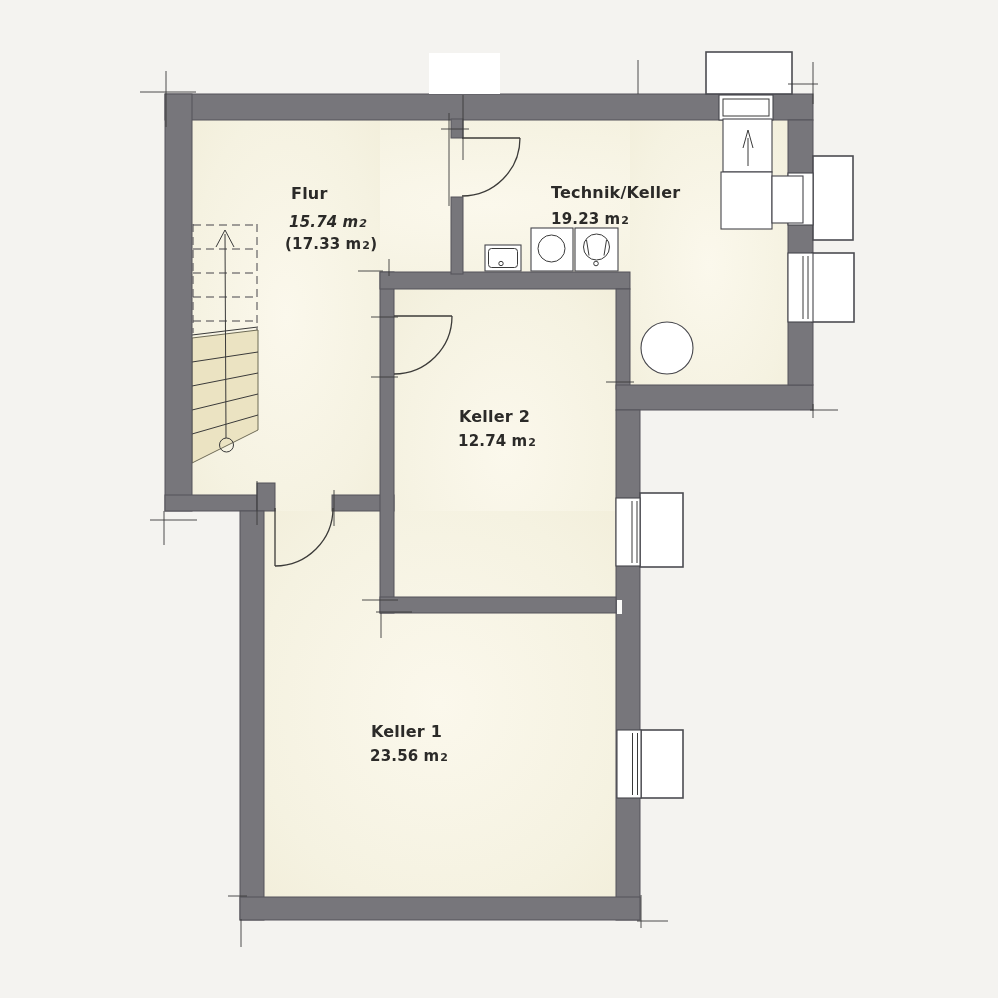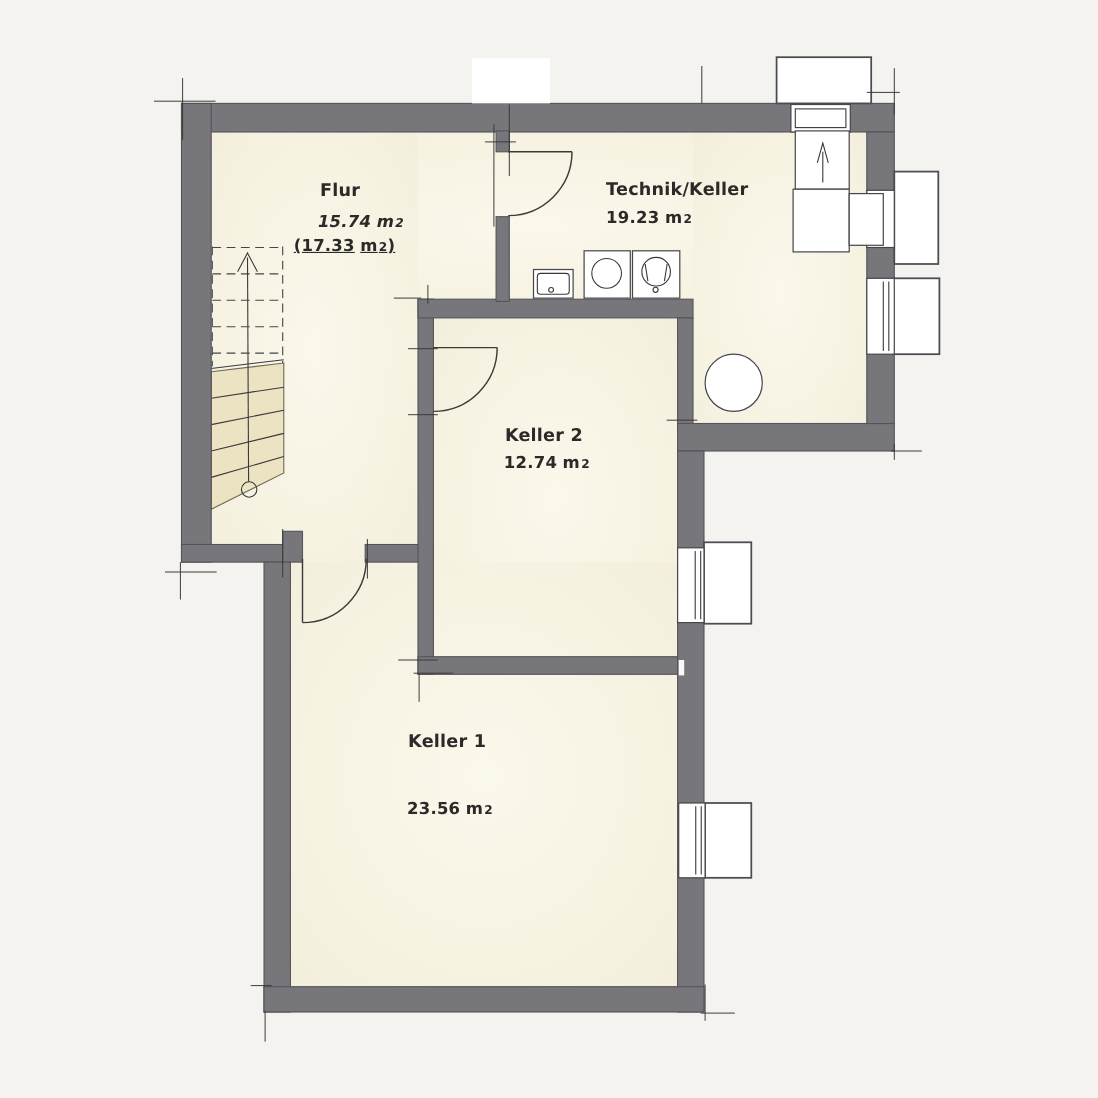--- a/index.html
+++ b/index.html
@@ -15,21 +15,21 @@
   .white-box{fill:var(--white);stroke:#46464c;stroke-width:1.1;}
   .white-plain{fill:var(--white);stroke:none;}
   .lw{fill:var(--white);stroke:#4c4c52;stroke-width:1.6;}
   .thin{stroke:var(--line);stroke-width:1;fill:none;}
   .door{stroke:#3c3b39;stroke-width:1.3;fill:none;}
   .dash{stroke:#46454a;stroke-width:1;fill:none;stroke-dasharray:8 5;}
   .dim{stroke:#3a3a3a;stroke-width:0.9;}
   .stair-fill{fill:var(--stair);stroke:#6d6a55;stroke-width:1;}
   .gap{fill:#fafaf8;stroke:none;}
   .label{position:absolute;font-size:16px;font-weight:600;color:#2b2a28;
-         letter-spacing:.2px;white-space:nowrap;line-height:1.2;}
+         letter-spacing:.2px;white-space:nowrap;line-height:1.2;margin-top:21px;}
   .area{font-size:15px;}
   .sub{font-size:11px;margin-left:1px;}
   .unit{margin-left:5px;}
 </style>
 </head>
 <body>
 
 <div id="stage">
 
 <svg id="plan-svg" width="998" height="998" viewBox="0 0 998 998">
@@ -199,38 +199,38 @@
     <line class="dim" x1="641" y1="895" x2="641" y2="928"></line>
   </g>
 </svg>
 
 <div class="label" style="left:291px;top:163px;">
   <span>Flur</span>
 </div>
 <div class="label area" style="left:289px;top:192px;font-style:italic;">
   <span>15.74</span><span class="unit">m</span><span class="sub">2</span>
 </div>
-<div class="label area" style="left:267px;top:214px;text-decoration:underline;">
+<div class="label area" style="left:285px;top:214px;">
   <span>(17.33</span><span class="unit">m</span><span class="sub">2</span><span>)</span>
 </div>
 
 <div class="label" style="left:551px;top:162px;">
   <span>Technik/Keller</span>
 </div>
 <div class="label area" style="left:551px;top:189px;">
   <span>19.23</span><span class="unit">m</span><span class="sub">2</span>
 </div>
 
 <div class="label" style="left:459px;top:386px;text-align:center;">
   <span>Keller 2</span>
 </div>
 <div class="label area" style="left:458px;top:411px;">
   <span>12.74</span><span class="unit">m</span><span class="sub">2</span>
 </div>
 
-<div class="label" style="left:371px;top:664px;">
+<div class="label" style="left:371px;top:701px;">
   <span>Keller 1</span>
 </div>
 <div class="label area" style="left:370px;top:726px;text-align:right;">
   <span>23.56</span><span class="unit">m</span><span class="sub">2</span>
 </div>
 
 </div>
 
 </body></html>

